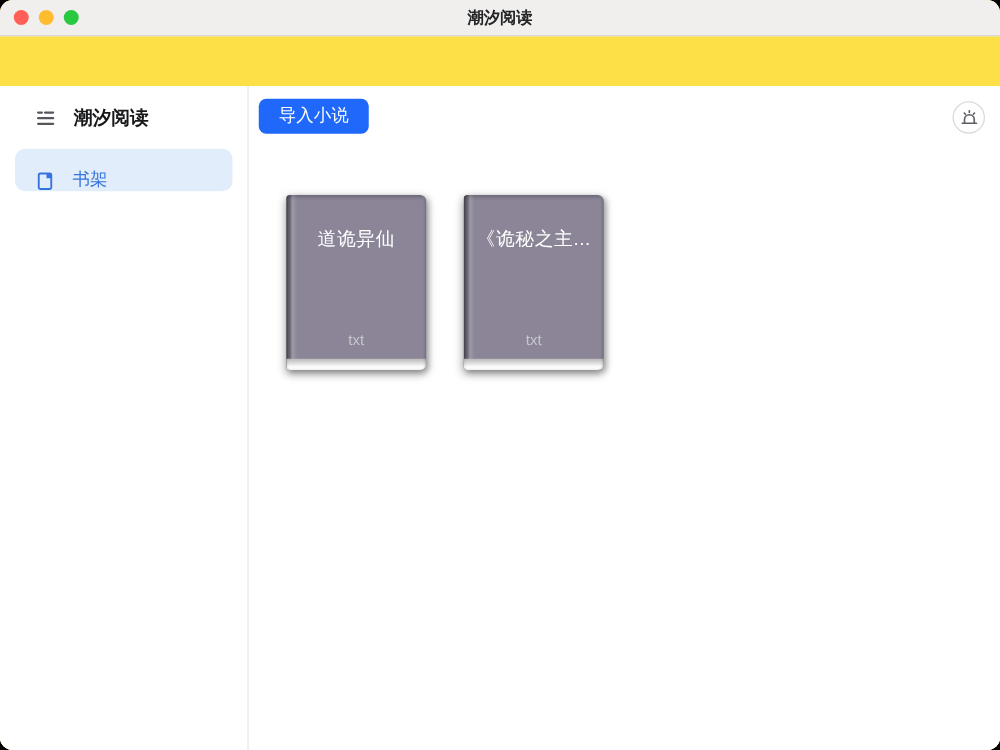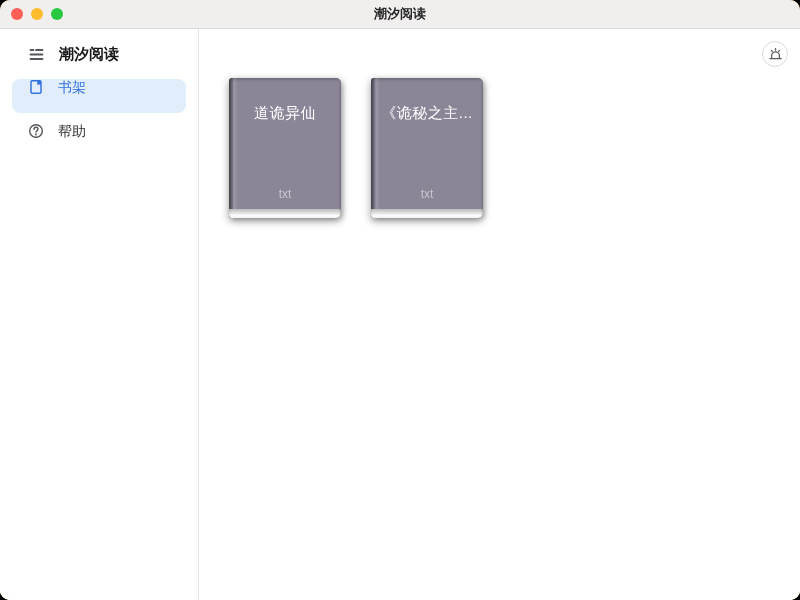--- a/index.html
+++ b/index.html
@@ -3,21 +3,21 @@
 <meta charset="utf-8">
 <style>
   html,body{margin:0;padding:0;}
   body{
     width:800px;height:600px;background:#000;
     font-family:"Liberation Sans",sans-serif;
     -webkit-font-smoothing:antialiased;
   }
   .window{
     width:800px;height:600px;background:#fde047;border-radius:10px;
-    overflow:hidden;display:flex;flex-direction:column;
+    overflow:hidden;display:flex;flex-direction:column;gap:40px;
   }
   
   .titlebar{
     flex:0 0 28px;height:28px;background:#f0efed;
     border-bottom:1px solid #dcdbda;position:relative;
     display:flex;align-items:center;justify-content:center;
   }
   .traffic{position:absolute;left:11px;top:8px;display:flex;gap:8px;}
   .dot{width:12px;height:12px;border-radius:50%;cursor:default;}
   .dot.red{background:#ff5f57;}
@@ -29,21 +29,21 @@
   .sidebar{
     width:199px;flex:0 0 199px;box-sizing:border-box;
     border-right:1px solid #e4e4e4;padding-top:10px;background:#fff;
   }
   .side-header{
     display:flex;align-items:center;gap:14px;height:30px;
     padding-left:28px;margin-bottom:10px;
     font-size:15px;font-weight:700;color:#17181a;
   }
   .side-item{
-    display:flex;align-items:flex-start;gap:14px;height:34px;
+    display:flex;align-items:flex-end;gap:14px;height:34px;
     margin:0 12px 10px 12px;padding-left:16px;border-radius:8px;
     font-size:14px;color:#303133;cursor:pointer;
   }
   .side-item.selected{background:#e1edfb;color:#3573de;}
   .side-item.selected svg{stroke:#3573de;}
   .side-item svg, .side-header svg{stroke:#55575c;}
   
   .main{flex:1;position:relative;background:#fff;min-width:0;}
   .import-btn{
     margin:10px 0 0 8px;height:28px;padding:0 16px;border:none;
@@ -121,36 +121,27 @@
       <div class="side-item selected">
         <span>
           <svg width="16" height="16" viewBox="0 0 16 16" fill="none" stroke-width="1.5" stroke-linejoin="round">
             <rect x="3" y="1.8" width="10" height="12.4" rx="1.2"></rect>
             <rect x="9.2" y="1.8" width="3.8" height="3.8" fill="#3573de" stroke="none"></rect>
           </svg>
         </span>
         <span>书架</span>
       </div>
 
-      <div class="side-item">
-        <span>
-          <svg width="16" height="16" viewBox="0 0 16 16" fill="none" stroke-width="1.4">
-            <circle cx="8" cy="8" r="6.3"></circle>
-            <path d="M6 6.2c0-1.2.9-2 2-2s2 .8 2 1.9c0 1-.7 1.4-1.3 1.8-.5.3-.7.6-.7 1.2" stroke-linecap="round"></path>
-            <line x1="8" y1="11.1" x2="8" y2="11.6" stroke-linecap="round" stroke-width="1.7"></line>
-          </svg>
-        </span>
-        <span>帮助</span>
-      </div>
 
 
     </div>
 
     <div class="main">
 
+      <button class="import-btn">导入小说</button>
 
       <div class="alarm-btn">
         <span>
           <svg width="15" height="15" viewBox="0 0 15 15" fill="none" stroke="#5b5d62" stroke-width="1.3" stroke-linecap="round">
             <path d="M3.6 11.2v-2.5a3.9 3.9 0 0 1 7.8 0v2.5"></path>
             <line x1="1.8" y1="11.6" x2="13.2" y2="11.6"></line>
             <line x1="7.5" y1="1.6" x2="7.5" y2="3"></line>
             <line x1="3.4" y1="3.4" x2="4.3" y2="4.3"></line>
             <line x1="11.6" y1="3.4" x2="10.7" y2="4.3"></line>
           </svg>

